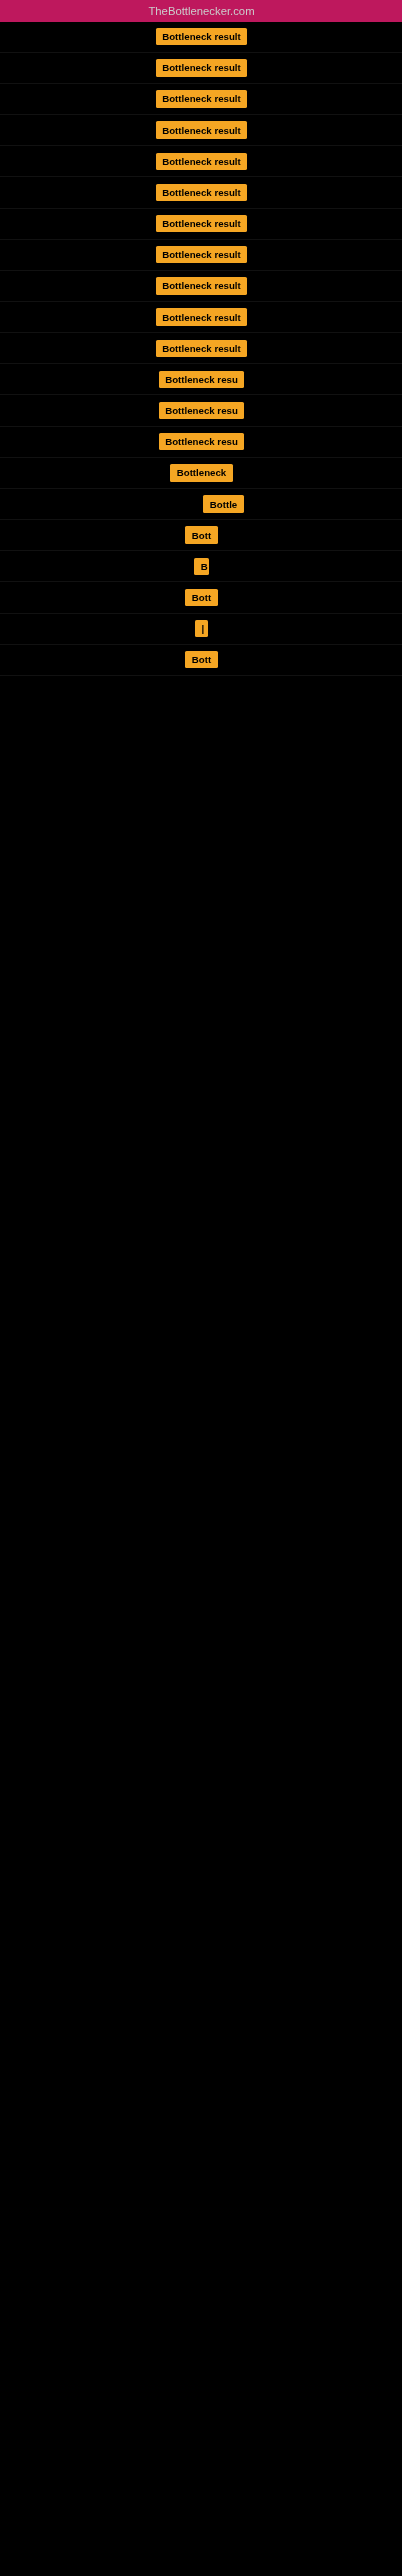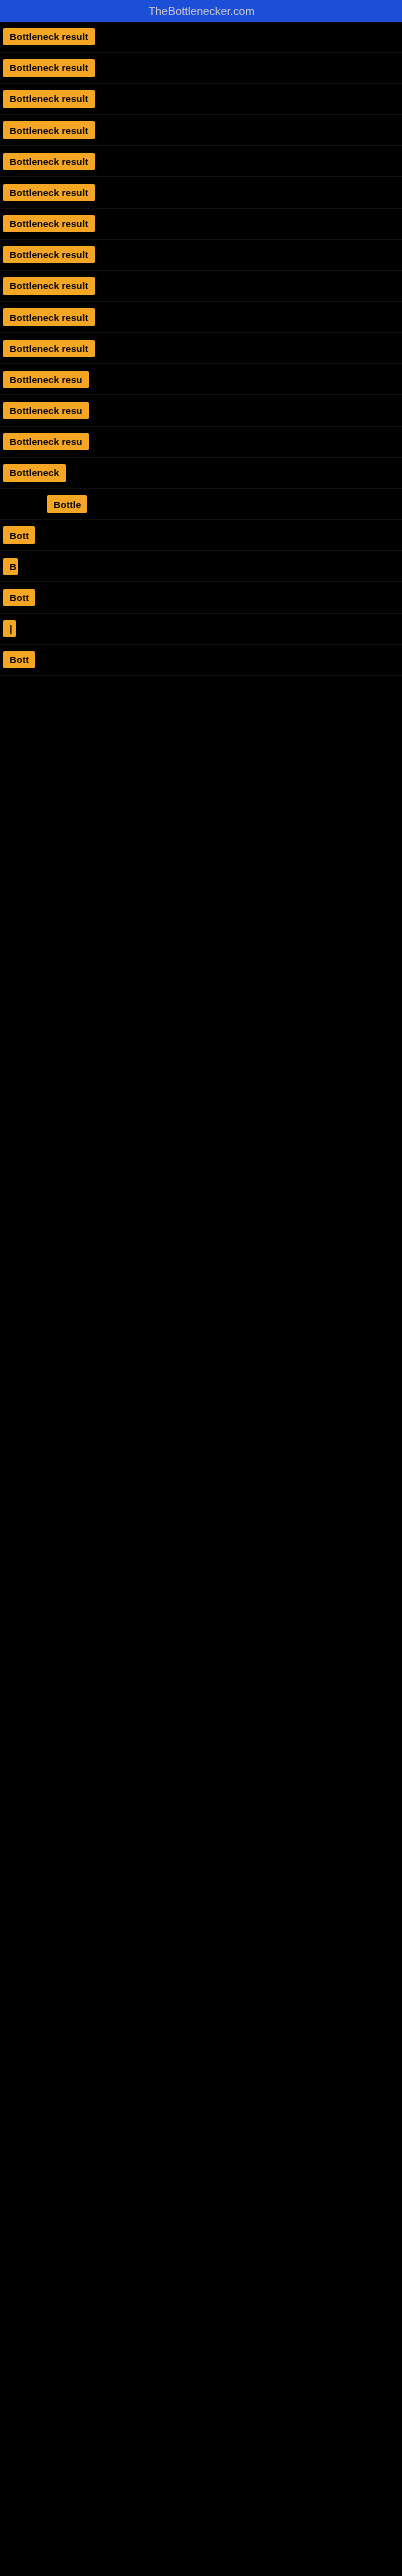--- a/index.html
+++ b/index.html
@@ -14,40 +14,41 @@
       min-height: 2576px;
       font-family: Arial, sans-serif;
       position: relative;
     }
 
     .site-title {
       text-align: center;
       color: #cccccc;
       font-size: 11.3px;
       padding: 4.8px 0;
-      background-color: #1d4ed8;
+      background-color: #be185d;
     }
 
     .bottleneck-badge {
       display: inline-block;
       background-color: #f5a623;
       color: #000000;
       font-size: 9.7px;
       font-weight: bold;
       padding: 3.2px 6.4px;
       border-radius: 1.6px;
       white-space: nowrap;
       overflow: hidden;
     }
 
     .row {
       display: flex;
       align-items: center;
       padding: 6.4px 3.2px;
       border-bottom: 0.8px solid #111;
+      justify-content: center;
     }
   </style>
 </head>
 <body>
 
 <div>
   <div class="site-title">TheBottlenecker.com</div>
 </div>
 
 <div id="badges-container">

